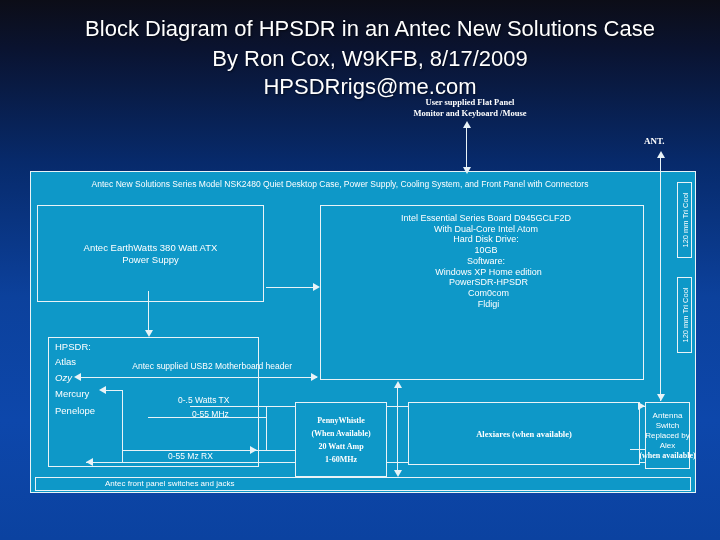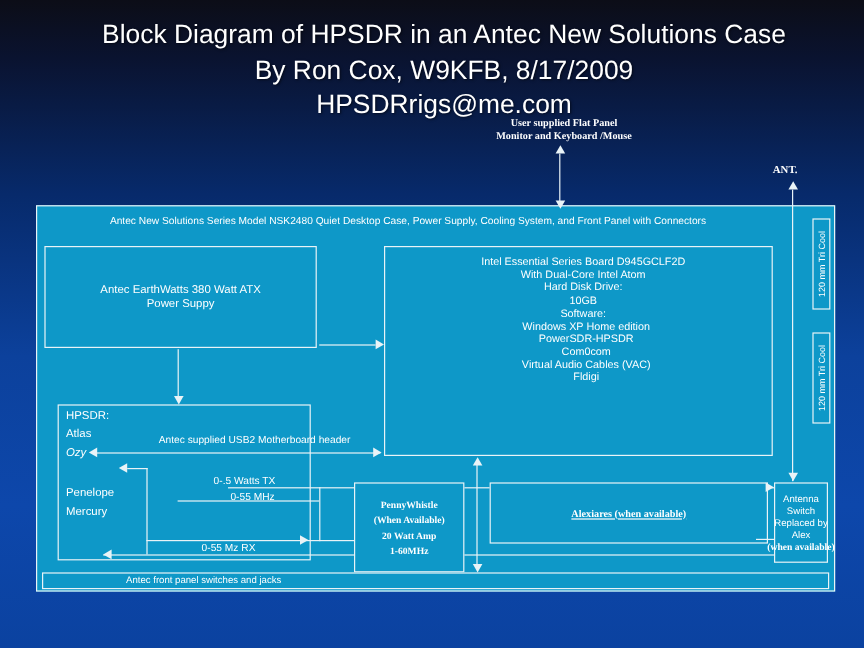--- a/index.html
+++ b/index.html
@@ -46,50 +46,49 @@
   <div class="ah down" style="left:463px; top:167px;"></div>
 
   <div class="txt serifb" style="left:644px; top:136px; font-size:9px;">ANT.</div>
   <div class="ln" style="left:660px; top:158px; width:1px; height:243px;"></div>
   <div class="ah up" style="left:657px; top:151px;"></div>
   <div class="ah down" style="left:657px; top:394px;"></div>
 
   <div class="box" style="left:30px; top:171px; width:666px; height:322px; z-index:1;"></div>
   <div class="txt small85" style="left:40px; top:179px; width:600px; text-align:center;">Antec New Solutions Series Model NSK2480 Quiet Desktop Case, Power Supply, Cooling System, and Front Panel with Connectors</div>
 
-  <div class="box flexc" style="left:37px; top:205px; width:227px; height:85px; font-size:9.5px; line-height:12px;">
+  <div class="box flexc" style="left:37px; top:205px; width:227px; height:97px; font-size:9.5px; line-height:12px;">
     <div>Antec EarthWatts 380 Watt ATX</div>
     <div>Power Suppy</div>
   </div>
 
   <div class="box" style="left:320px; top:205px; width:324px; height:175px; padding:7px 0 0 8px;">
     <div class="mb-line">Intel Essential Series Board D945GCLF2D</div>
     <div class="mb-line">With Dual-Core Intel Atom</div>
     <div class="mb-line">Hard Disk Drive:</div>
     <div class="mb-line">10GB</div>
     <div class="mb-line">Software:</div>
     <div class="mb-line ind">Windows XP Home edition</div>
     <div class="mb-line ind">PowerSDR-HPSDR</div>
     <div class="mb-line ind">Com0com</div>
-    <div class="mb-line ind">Virtual Audio Cables (VAC)</div>
     <div class="mb-line ind">Fldigi</div>
   </div>
 
   <div class="box fan" style="left:677px; top:182px; width:15px; height:76px;">
     <span>120 mm Tri Cool</span>
   </div>
   <div class="box fan" style="left:677px; top:277px; width:15px; height:76px;">
     <span>120 mm Tri Cool</span>
   </div>
 
   <div class="box" style="left:48px; top:337px; width:211px; height:130px;"></div>
   <div class="txt" style="left:55px; top:341px; font-size:9.5px;">HPSDR:</div>
   <div class="txt" style="left:55px; top:356px; font-size:9.5px;">Atlas</div>
   <div class="txt" style="left:55px; top:372px; font-size:9.5px;font-style:italic;">Ozy</div>
-  <div class="txt" style="left:55px; top:388px; font-size:9.5px;margin-top:33px;">Mercury</div>
+  <div class="txt" style="left:55px; top:388px; font-size:9.5px;">Mercury</div>
   <div class="txt" style="left:55px; top:405px; font-size:9.5px;">Penelope</div>
 
   <div class="txt small85" style="left:92px; top:361px; width:200px; text-align:right;">Antec supplied USB2 Motherboard header</div>
   <div class="ln" style="left:80px; top:377px; width:237px; height:1px;"></div>
   <div class="ah left" style="left:74px;  top:373px;"></div>
   <div class="ah right" style="left:311px; top:373px;"></div>
 
   <div class="ln" style="left:266px; top:287px; width:47px; height:1px;"></div>
   <div class="ah right" style="left:313px; top:283px;"></div>
 
@@ -121,21 +120,21 @@
   <div class="ah up" style="left:394px; top:381px;"></div>
   <div class="ah down" style="left:394px; top:470px;"></div>
 
   <div class="box flexc serifb" style="left:295px; top:402px; width:92px; height:75px; font-size:8px; line-height:13px;">
     <div>PennyWhistle</div>
     <div>(When Available)</div>
     <div>20 Watt Amp</div>
     <div>1-60MHz</div>
   </div>
 
-  <div class="box flexc serifb" style="left:408px; top:402px; width:232px; height:51px; font-size:8.5px;text-decoration:underline;">
+  <div class="box flexc serifb" style="left:408px; top:402px; width:232px; height:63px; font-size:8.5px;">
     <div>Alexiares (when available)</div>
   </div>
 
   <div class="box flexc" style="left:645px; top:402px; width:45px; height:67px; font-size:8px; line-height:10px; overflow:visible;">
     <div style="white-space:nowrap;">Antenna</div>
     <div style="white-space:nowrap;">Switch</div>
     <div style="white-space:nowrap;text-align:right;">Replaced by</div>
     <div style="white-space:nowrap;">Alex</div>
     <div class="serifb" style="white-space:nowrap;">(when available)</div>
   </div>

